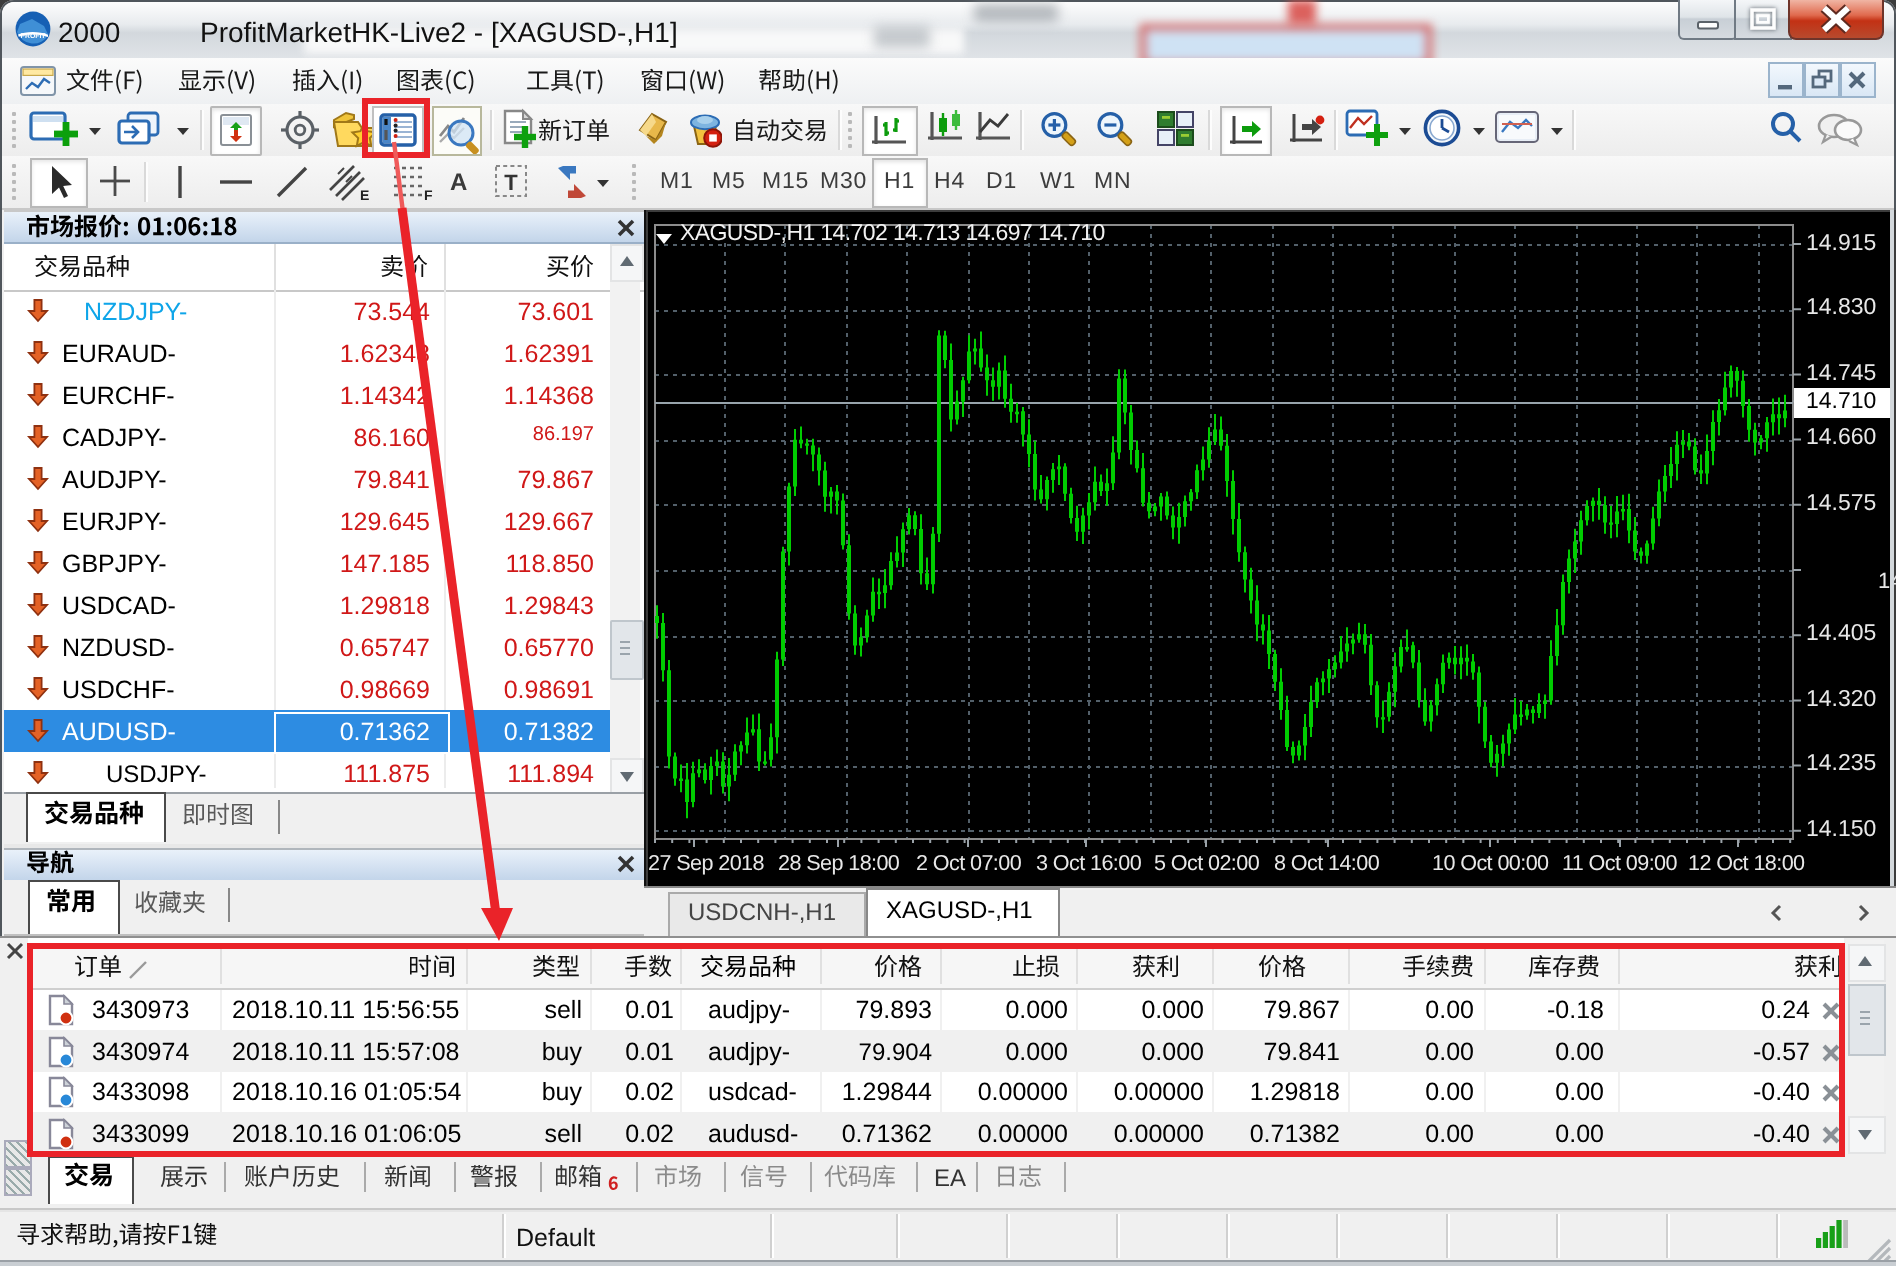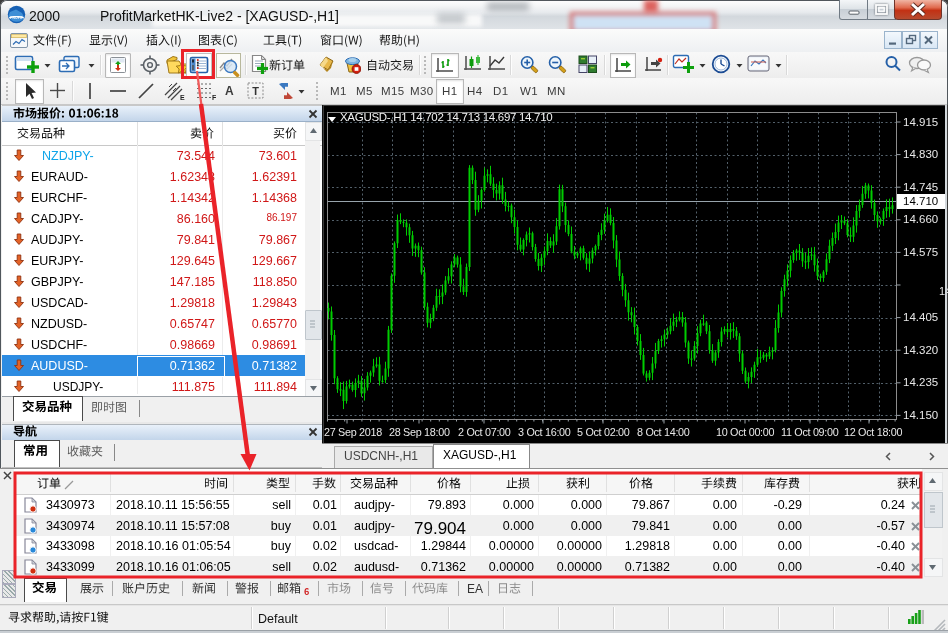--- a/index.html
+++ b/index.html
@@ -894,21 +894,21 @@
 <div class="abs" style="left:46px;top:498.0px;font-size:12.5px;color:#000;white-space:nowrap;">3430973</div>
 <div class="abs" style="left:116px;top:498.0px;font-size:12.5px;color:#000;white-space:nowrap;">2018.10.11 15:56:55</div>
 <div class="abs" style="right:657px;top:498.0px;font-size:12.5px;color:#000;white-space:nowrap;">sell</div>
 <div class="abs" style="right:611px;top:498.0px;font-size:12.5px;color:#000;white-space:nowrap;">0.01</div>
 <div class="abs" style="left:354px;top:498.0px;font-size:12.5px;color:#000;white-space:nowrap;">audjpy-</div>
 <div class="abs" style="right:482px;top:498.0px;font-size:12.5px;color:#000;white-space:nowrap;">79.893</div>
 <div class="abs" style="right:414px;top:498.0px;font-size:12.5px;color:#000;white-space:nowrap;">0.000</div>
 <div class="abs" style="right:346px;top:498.0px;font-size:12.5px;color:#000;white-space:nowrap;">0.000</div>
 <div class="abs" style="right:278px;top:498.0px;font-size:12.5px;color:#000;white-space:nowrap;">79.867</div>
 <div class="abs" style="right:211px;top:498.0px;font-size:12.5px;color:#000;white-space:nowrap;">0.00</div>
-<div class="abs" style="right:146px;top:498.0px;font-size:12.5px;color:#000;white-space:nowrap;">-0.29</div>
+<div class="abs" style="right:146px;top:498.0px;font-size:12.5px;color:#000;white-space:nowrap;">-0.18</div>
 <div class="abs" style="right:43px;top:498.0px;font-size:12.5px;color:#000;white-space:nowrap;">0.24</div>
 <div class="abs " style="left:910px;top:500.0px;width:11px;height:11px;">
     <svg width="11" height="11">
       <g stroke="#8a9096" stroke-width="2">
         <line x1="2" y1="2" x2="9" y2="9"></line>
         <line x1="9" y1="2" x2="2" y2="9"></line>
       </g>
     </svg>
   </div>
 <div class="abs " style="left:14px;top:515px;width:908px;height:21px;background:#f0f0f0;"></div>
@@ -917,21 +917,21 @@
       <path d="M1 1 h7 l4 4 v10 h-11 Z" fill="#fff" stroke="#889" stroke-width="1.2"></path>
       <path d="M8 1 l4 4 h-4 Z" fill="#cdd2d8" stroke="#889" stroke-width="0.8"></path>
       <circle cx="9" cy="12" r="3.2" fill="#2888d8" stroke="#fff"></circle>
     </svg>
   </div>
 <div class="abs" style="left:46px;top:518.6px;font-size:12.5px;color:#000;white-space:nowrap;">3430974</div>
 <div class="abs" style="left:116px;top:518.6px;font-size:12.5px;color:#000;white-space:nowrap;">2018.10.11 15:57:08</div>
 <div class="abs" style="right:657px;top:518.6px;font-size:12.5px;color:#000;white-space:nowrap;">buy</div>
 <div class="abs" style="right:611px;top:518.6px;font-size:12.5px;color:#000;white-space:nowrap;">0.01</div>
 <div class="abs" style="left:354px;top:518.6px;font-size:12.5px;color:#000;white-space:nowrap;">audjpy-</div>
-<div class="abs" style="right:482px;top:518.6px;font-size:17px;color:#000;white-space:nowrap;">79.904</div>
+<div class="abs" style="right:482px;top:518.6px;font-size:12px;color:#000;white-space:nowrap;">79.904</div>
 <div class="abs" style="right:414px;top:518.6px;font-size:12.5px;color:#000;white-space:nowrap;">0.000</div>
 <div class="abs" style="right:346px;top:518.6px;font-size:12.5px;color:#000;white-space:nowrap;">0.000</div>
 <div class="abs" style="right:278px;top:518.6px;font-size:12.5px;color:#000;white-space:nowrap;">79.841</div>
 <div class="abs" style="right:211px;top:518.6px;font-size:12.5px;color:#000;white-space:nowrap;">0.00</div>
 <div class="abs" style="right:146px;top:518.6px;font-size:12.5px;color:#000;white-space:nowrap;">0.00</div>
 <div class="abs" style="right:43px;top:518.6px;font-size:12.5px;color:#000;white-space:nowrap;">-0.57</div>
 <div class="abs " style="left:910px;top:520.6px;width:11px;height:11px;">
     <svg width="11" height="11">
       <g stroke="#8a9096" stroke-width="2">
         <line x1="2" y1="2" x2="9" y2="9"></line>

